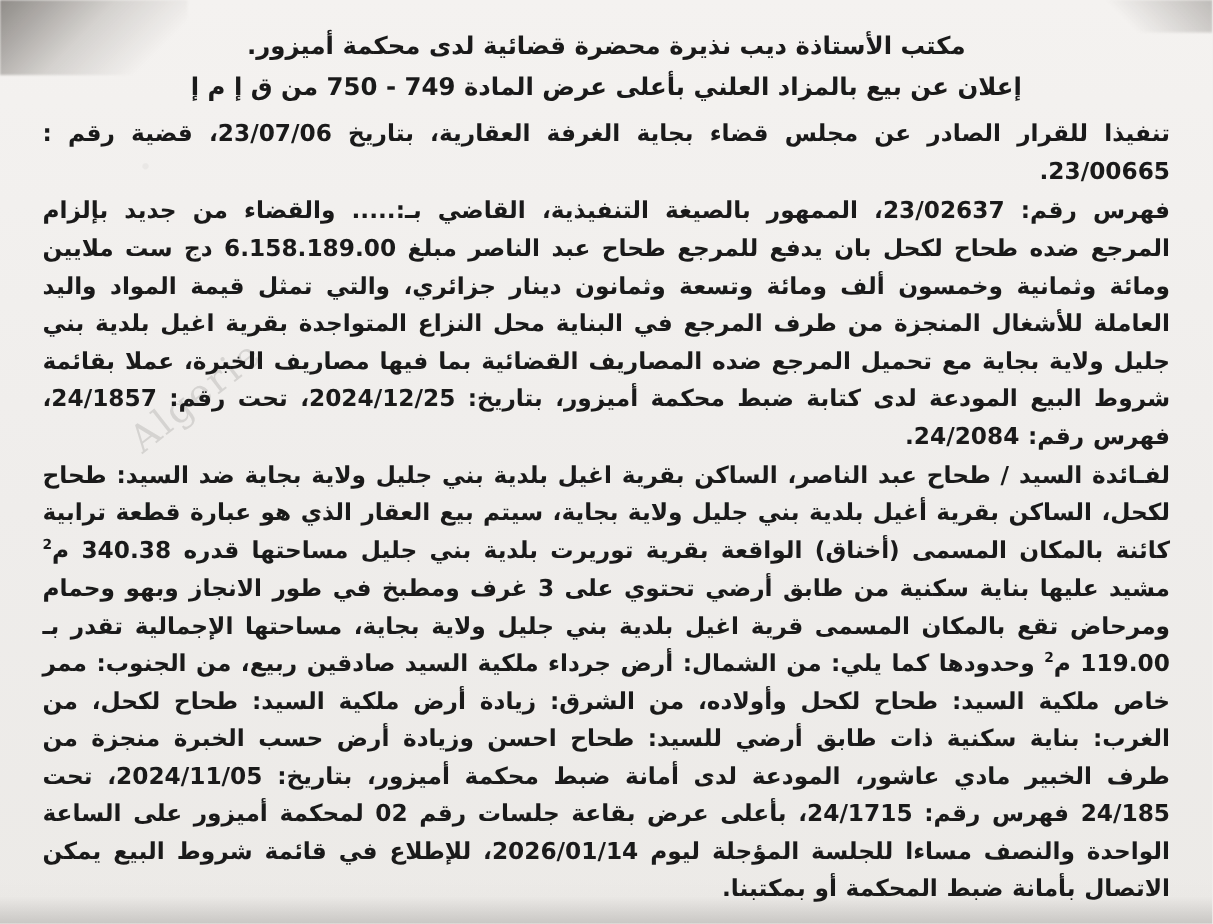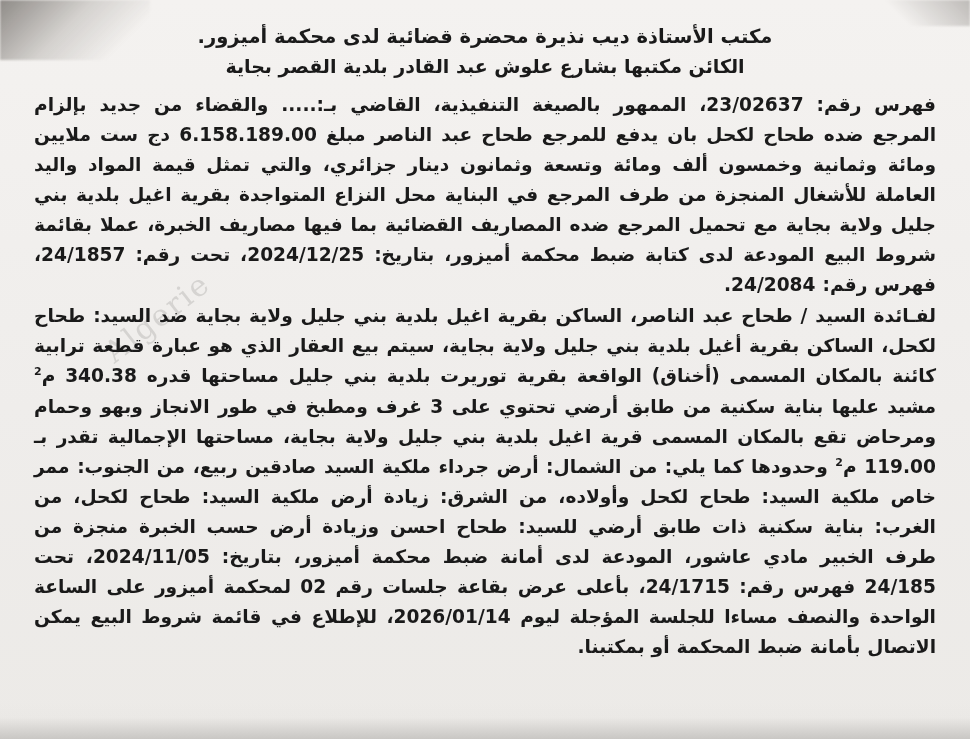--- a/index.html
+++ b/index.html
@@ -109,23 +109,24 @@
 <div class="scan-noise"></div>
 <div class="corner-smudge"></div>
 <div class="edge-smudge-right"></div>
 <div class="watermark">Algerie</div>
 <div class="bottom-band"></div>
 
 <div class="page">
 
   <div class="header-block">
     <div class="header-line l1">مكتب الأستاذة ديب نذيرة محضرة قضائية لدى محكمة أميزور.</div>
-    <div class="header-line l2">الكائن مكتبها بشارع علوش عبد القادر بلدية القصر بجاية</div>
+    <div class="header-line l3">إعلان عن بيع بالمزاد العلني بأعلى عرض المادة 749 - 750 من ق إ م إ</div>
   </div>
 
   <div class="body-block">
+    <p class="para-indent">تنفيذا للقرار الصادر عن مجلس قضاء بجاية الغرفة العقارية، بتاريخ 23/07/06، قضية رقم : 23/00665.</p>
     <p class="para-indent">فهرس رقم: 23/02637، الممهور بالصيغة التنفيذية، القاضي بـ:..... والقضاء من جديد بإلزام المرجع ضده طحاح لكحل بان يدفع للمرجع طحاح عبد الناصر مبلغ 6.158.189.00 دج ست ملايين ومائة وثمانية وخمسون ألف ومائة وتسعة وثمانون دينار جزائري، والتي تمثل قيمة المواد واليد العاملة للأشغال المنجزة من طرف المرجع في البناية محل النزاع المتواجدة بقرية اغيل بلدية بني جليل ولاية بجاية مع تحميل المرجع ضده المصاريف القضائية بما فيها مصاريف الخبرة، عملا بقائمة شروط البيع المودعة لدى كتابة ضبط محكمة أميزور، بتاريخ: 2024/12/25، تحت رقم: 24/1857، فهرس رقم: 24/2084.</p>
     <p class="para-indent">
       <span>لفـائدة السيد / طحاح عبد الناصر، الساكن بقرية اغيل بلدية بني جليل ولاية بجاية ضد السيد: طحاح لكحل، الساكن بقرية أغيل بلدية بني جليل ولاية بجاية، سيتم بيع العقار الذي هو عبارة قطعة ترابية كائنة بالمكان المسمى (أخناق) الواقعة بقرية توريرت بلدية بني جليل مساحتها قدره 340.38 م</span><sup class="sq">2</sup><span> مشيد عليها بناية سكنية من طابق أرضي تحتوي على 3 غرف ومطبخ في طور الانجاز وبهو وحمام ومرحاض تقع بالمكان المسمى قرية اغيل بلدية بني جليل ولاية بجاية، مساحتها الإجمالية تقدر بـ 119.00 م</span><sup class="sq">2</sup><span> وحدودها كما يلي: من الشمال: أرض جرداء ملكية السيد صادقين ربيع، من الجنوب: ممر خاص ملكية السيد: طحاح لكحل وأولاده، من الشرق: زيادة أرض ملكية السيد: طحاح لكحل، من الغرب: بناية سكنية ذات طابق أرضي للسيد: طحاح احسن وزيادة أرض حسب الخبرة منجزة من طرف الخبير مادي عاشور، المودعة لدى أمانة ضبط محكمة أميزور، بتاريخ: 2024/11/05، تحت 24/185 فهرس رقم: 24/1715، بأعلى عرض بقاعة جلسات رقم 02 لمحكمة أميزور على الساعة الواحدة والنصف مساءا للجلسة المؤجلة ليوم 2026/01/14، للإطلاع في قائمة شروط البيع يمكن الاتصال بأمانة ضبط المحكمة أو بمكتبنا.</span>
     </p>
   </div>
 
 </div>
 
 </body></html>

